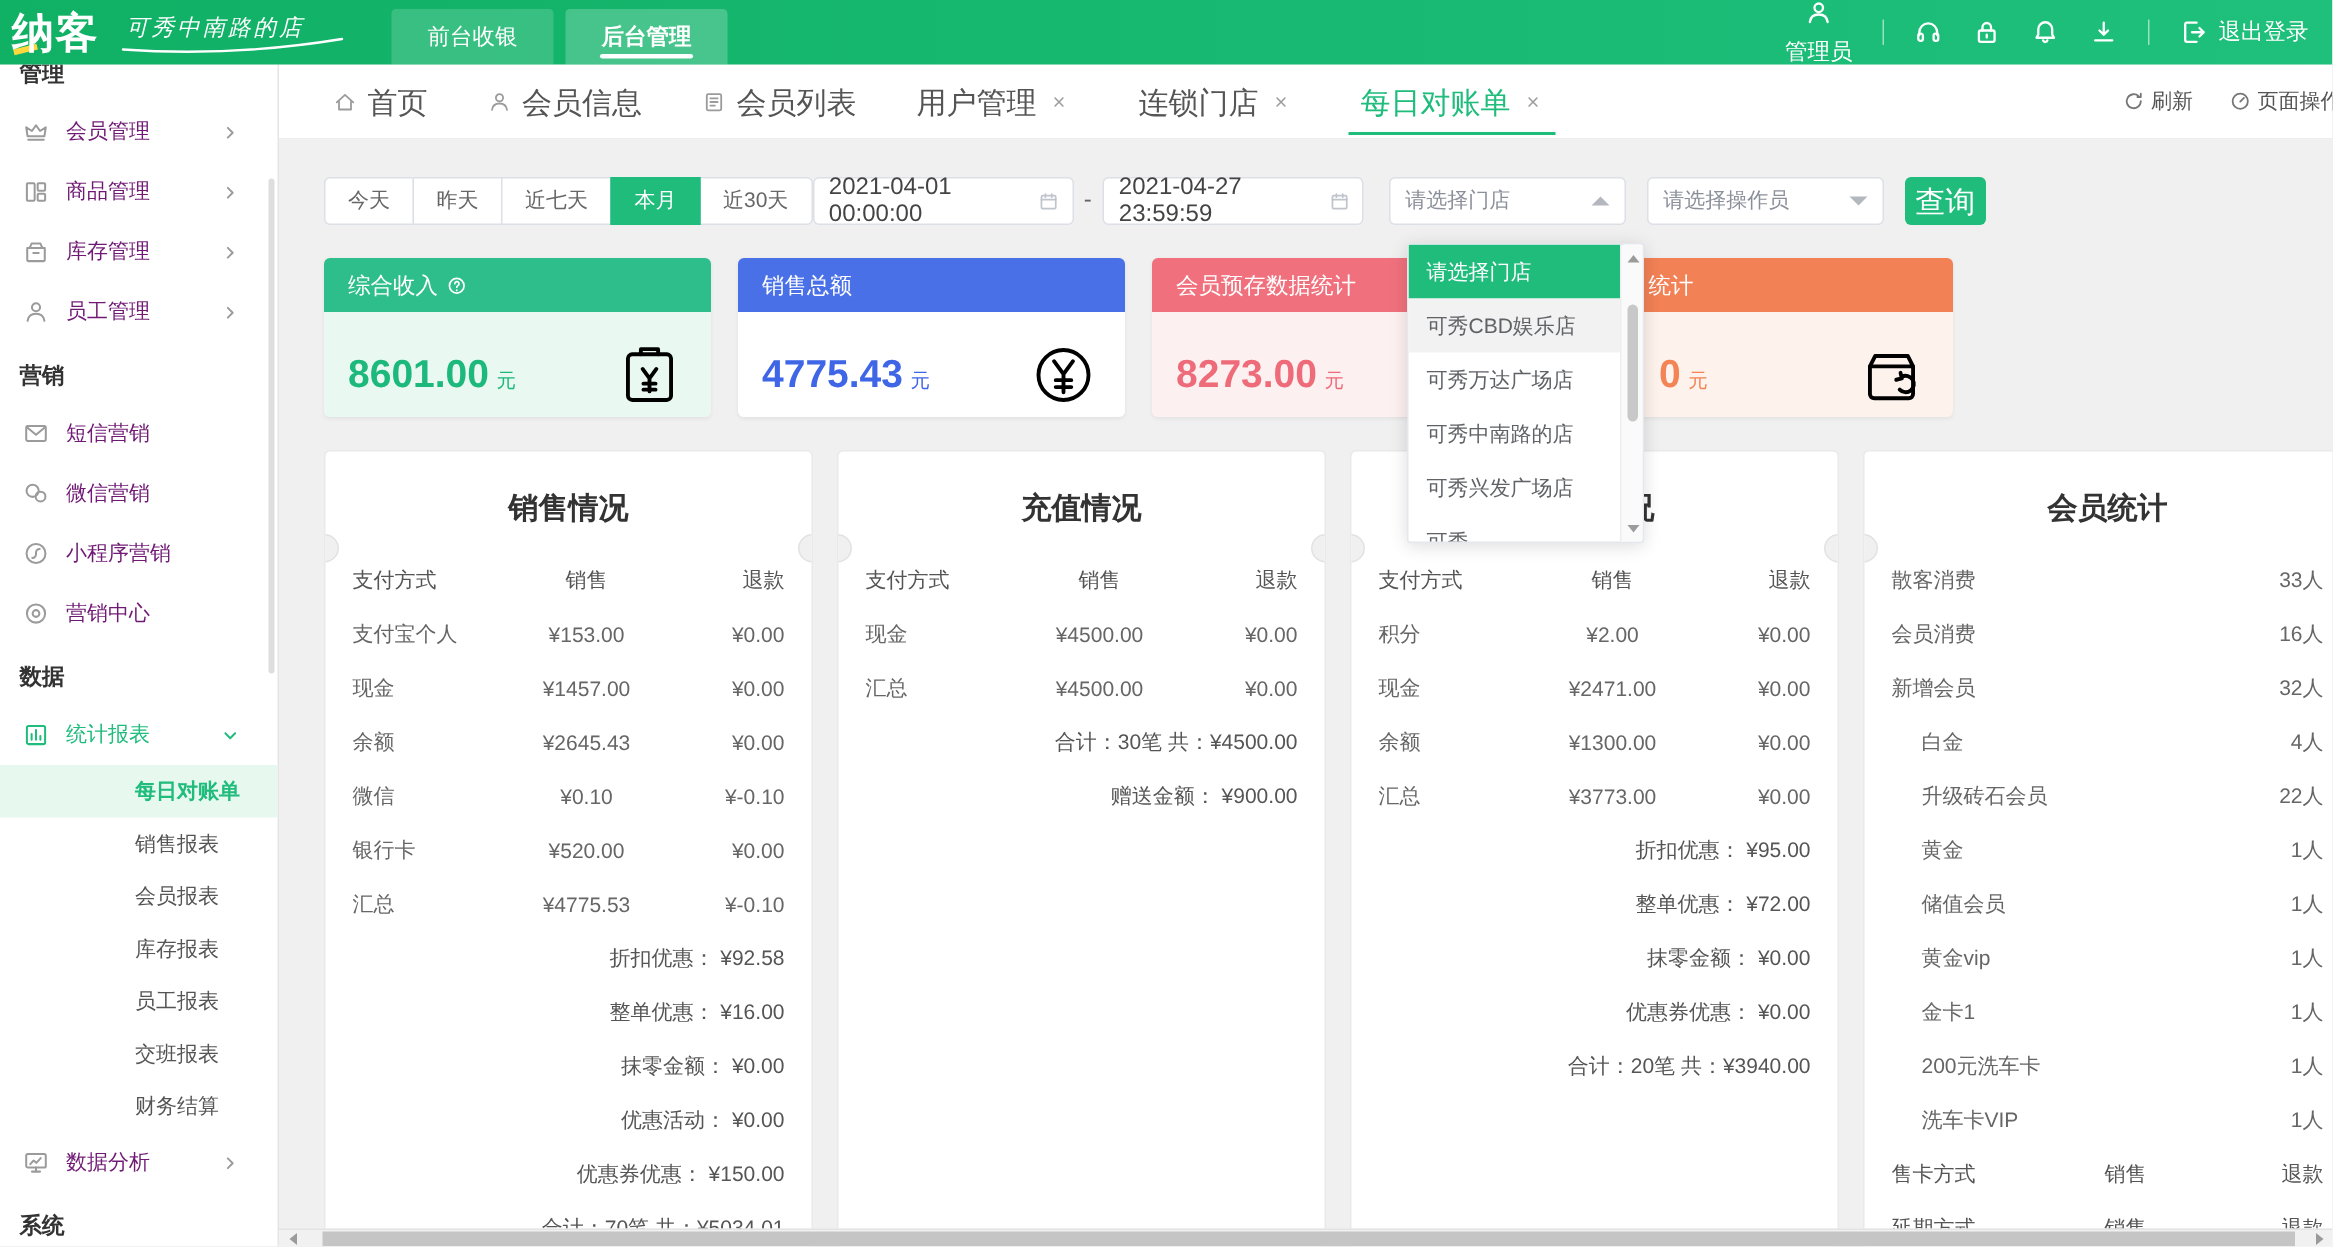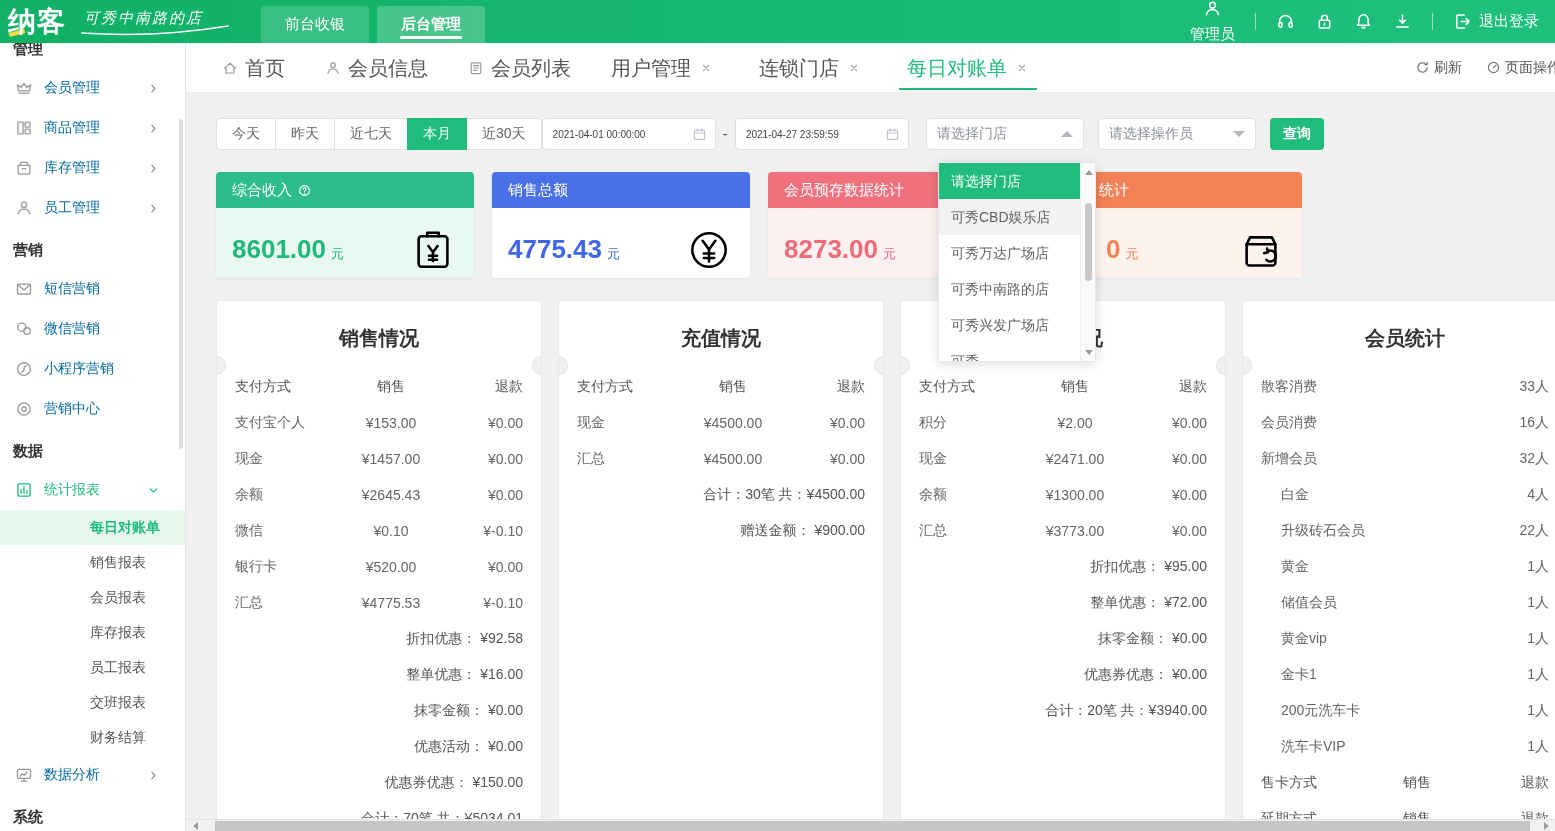--- a/index.html
+++ b/index.html
@@ -30,21 +30,21 @@
   .top-logout { display:flex; align-items:center; gap:7px; cursor:pointer; }
 
   .icn { display:inline-block; color:inherit; }
   .icn svg { width:100%; height:100%; display:block; }
 
   
   .sidebar { position:absolute; left:0; top:43px; width:186px; height:788px; background:#fff;
     border-right:1px solid #e5e5e5; overflow:hidden; z-index:10; }
   .sidebar-inner { margin-top:-16px; }
   .sb-group-label { padding:13px 0 9px 13px; font-size:15px; font-weight:bold; color:#333; }
-  .sb-item { display:flex; align-items:center; height:40px; padding:0 14px 0 15px; font-size:14px; color:#0369a1; cursor:pointer; }
+  .sb-item { display:flex; align-items:center; height:40px; padding:0 14px 0 15px; font-size:14px; color:#701a75; cursor:pointer; }
   .sb-item .icn { width:18px; height:18px; color:#9b9b9b; margin-right:11px; flex:none; }
   .sb-item .sb-label { flex:1; }
   .sb-item.sb-open { color:#1fbc7c; }
   .sb-item.sb-open .icn { color:#1fbc7c; }
   .sb-sub { height:35px; line-height:35px; padding-left:90px; font-size:14px; color:#555; cursor:pointer; white-space:nowrap; }
   .sb-sub.active { background:#e7f8ef; color:#1fbc7c; font-weight:bold; }
   .sb-scroll { position:absolute; top:76px; right:2px; width:4px; height:330px; background:#dedede; border-radius:2px; }
 
   
   .tabbar { position:absolute; left:186px; top:43px; width:1369px; height:50px; background:#fff;
@@ -63,33 +63,33 @@
 
   
   .filters { position:absolute; left:30px; top:25px; height:32px; display:flex; align-items:center; }
   .range-group { display:flex; }
   .range-btn { height:32px; padding:0 15px; background:#fff; border:1px solid #dcdfe6; color:#666;
     font-size:14px; display:flex; align-items:center; margin-left:-1px; cursor:pointer; }
   .range-btn:first-child { border-radius:4px 0 0 4px; margin-left:0; }
   .range-btn:last-child { border-radius:0 4px 4px 0; }
   .range-btn.active { background:#1fbc7c; border-color:#1fbc7c; color:#fff; z-index:1; }
   .date-box { width:174px; height:32px; background:#fff; border:1px solid #dcdfe6; border-radius:4px;
-    display:flex; align-items:center; padding:0 8px 0 10px; font-size:10px; color:#444; cursor:text; }
+    display:flex; align-items:center; padding:0 8px 0 10px; font-size:16px; color:#444; cursor:text; }
   .date-box:first-of-type { margin-left:24px; }
   .date-box .icn { width:15px; height:15px; color:#c0c4cc; margin-left:auto; }
   .date-dash { margin:0 7px; color:#666; }
   .select-box { width:158px; height:32px; background:#fff; border:1px solid #dcdfe6; border-radius:4px;
     display:flex; align-items:center; padding:0 10px; font-size:14px; color:#8a8f99; cursor:pointer; }
   .select-box .caret { margin-left:auto; width:0; height:0; border-left:6px solid transparent; border-right:6px solid transparent; }
   .caret.up { border-bottom:6px solid #b3b7be; }
   .caret.down { border-top:6px solid #b3b7be; }
   .sel-store { margin-left:17px; }
   .sel-operator { margin-left:14px; }
   .search-btn { margin-left:14px; width:54px; height:32px; background:#1fbc7c; color:#fff; border:none;
-    border-radius:4px; font-size:14px; cursor:pointer; font-family:inherit;font-weight:bold; }
+    border-radius:4px; font-size:20px; cursor:pointer; font-family:inherit; }
 
   
   .cards { position:absolute; left:30px; top:79px; display:flex; gap:18px; }
   .card { width:258px; height:106px; border-radius:4px; overflow:hidden; box-shadow:0 1px 3px rgba(0,0,0,.06); }
   .card-head { height:36px; display:flex; align-items:center; padding:0 16px; color:#fff; font-size:15px; background:var(--head); }
   .card-head .icn { width:15px; height:15px; margin-left:5px; color:#fff; }
   .card-body { height:70px; display:flex; align-items:center; justify-content:space-between; padding:13px 18px 0 16px; background:var(--body); }
   .card-value { font-size:26px; font-weight:bold; color:var(--value); display:flex; align-items:baseline; }
   .card-unit { font-size:13px; font-weight:normal; margin-left:5px; }
   .card.shift .card-head span { margin-left:39px; }

